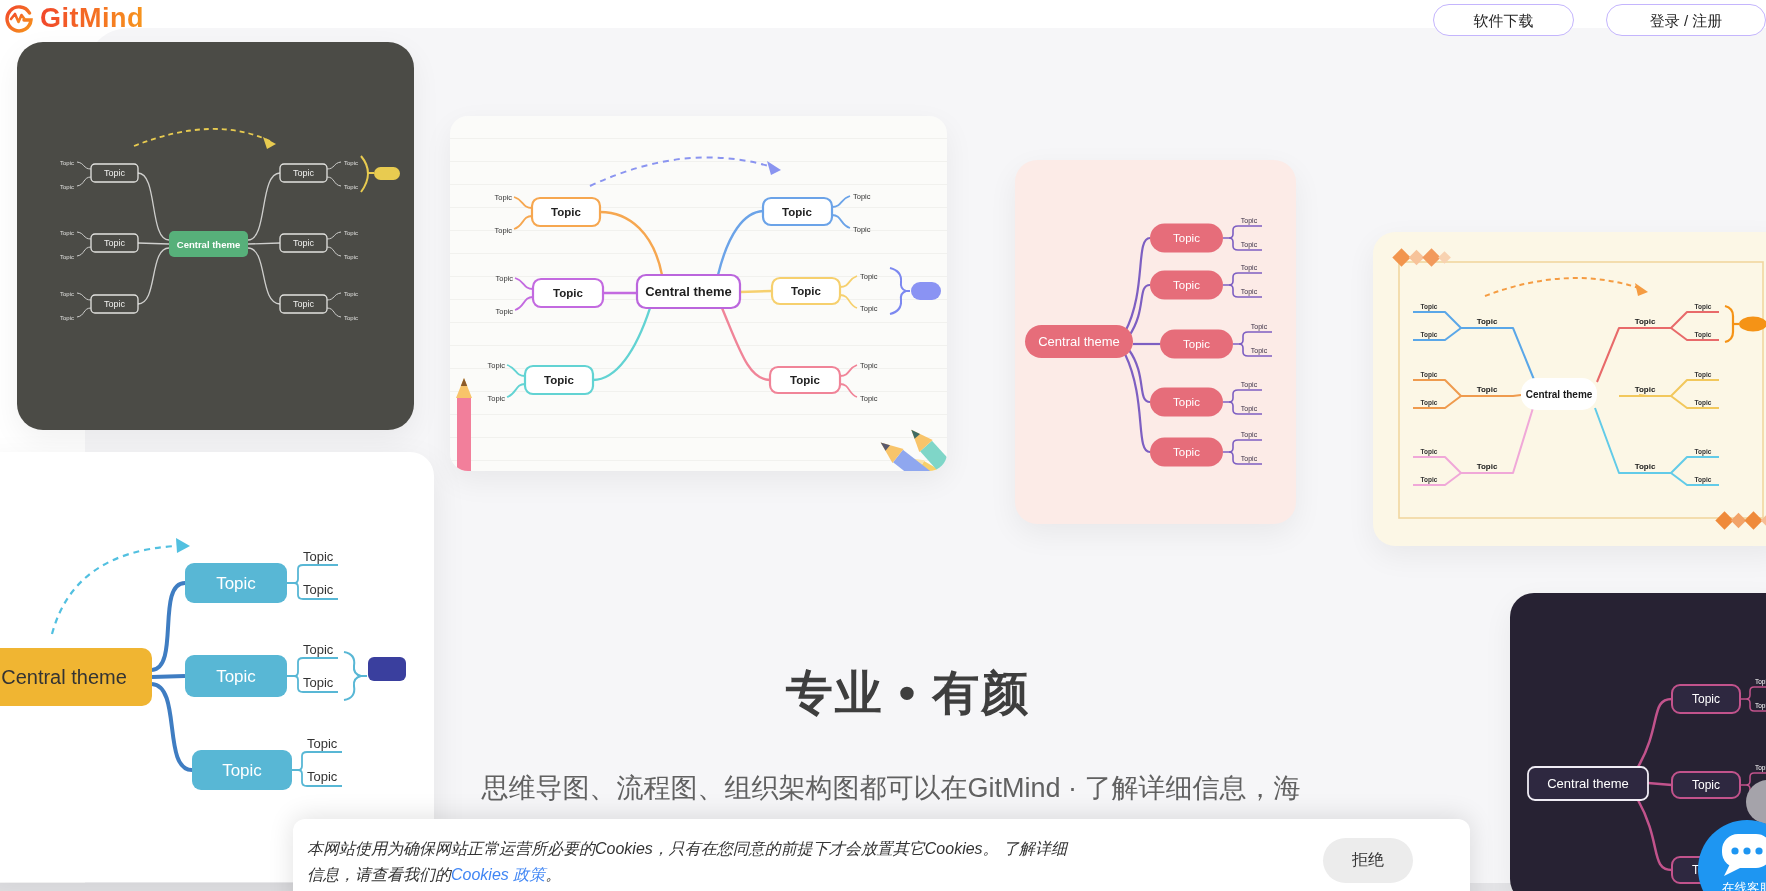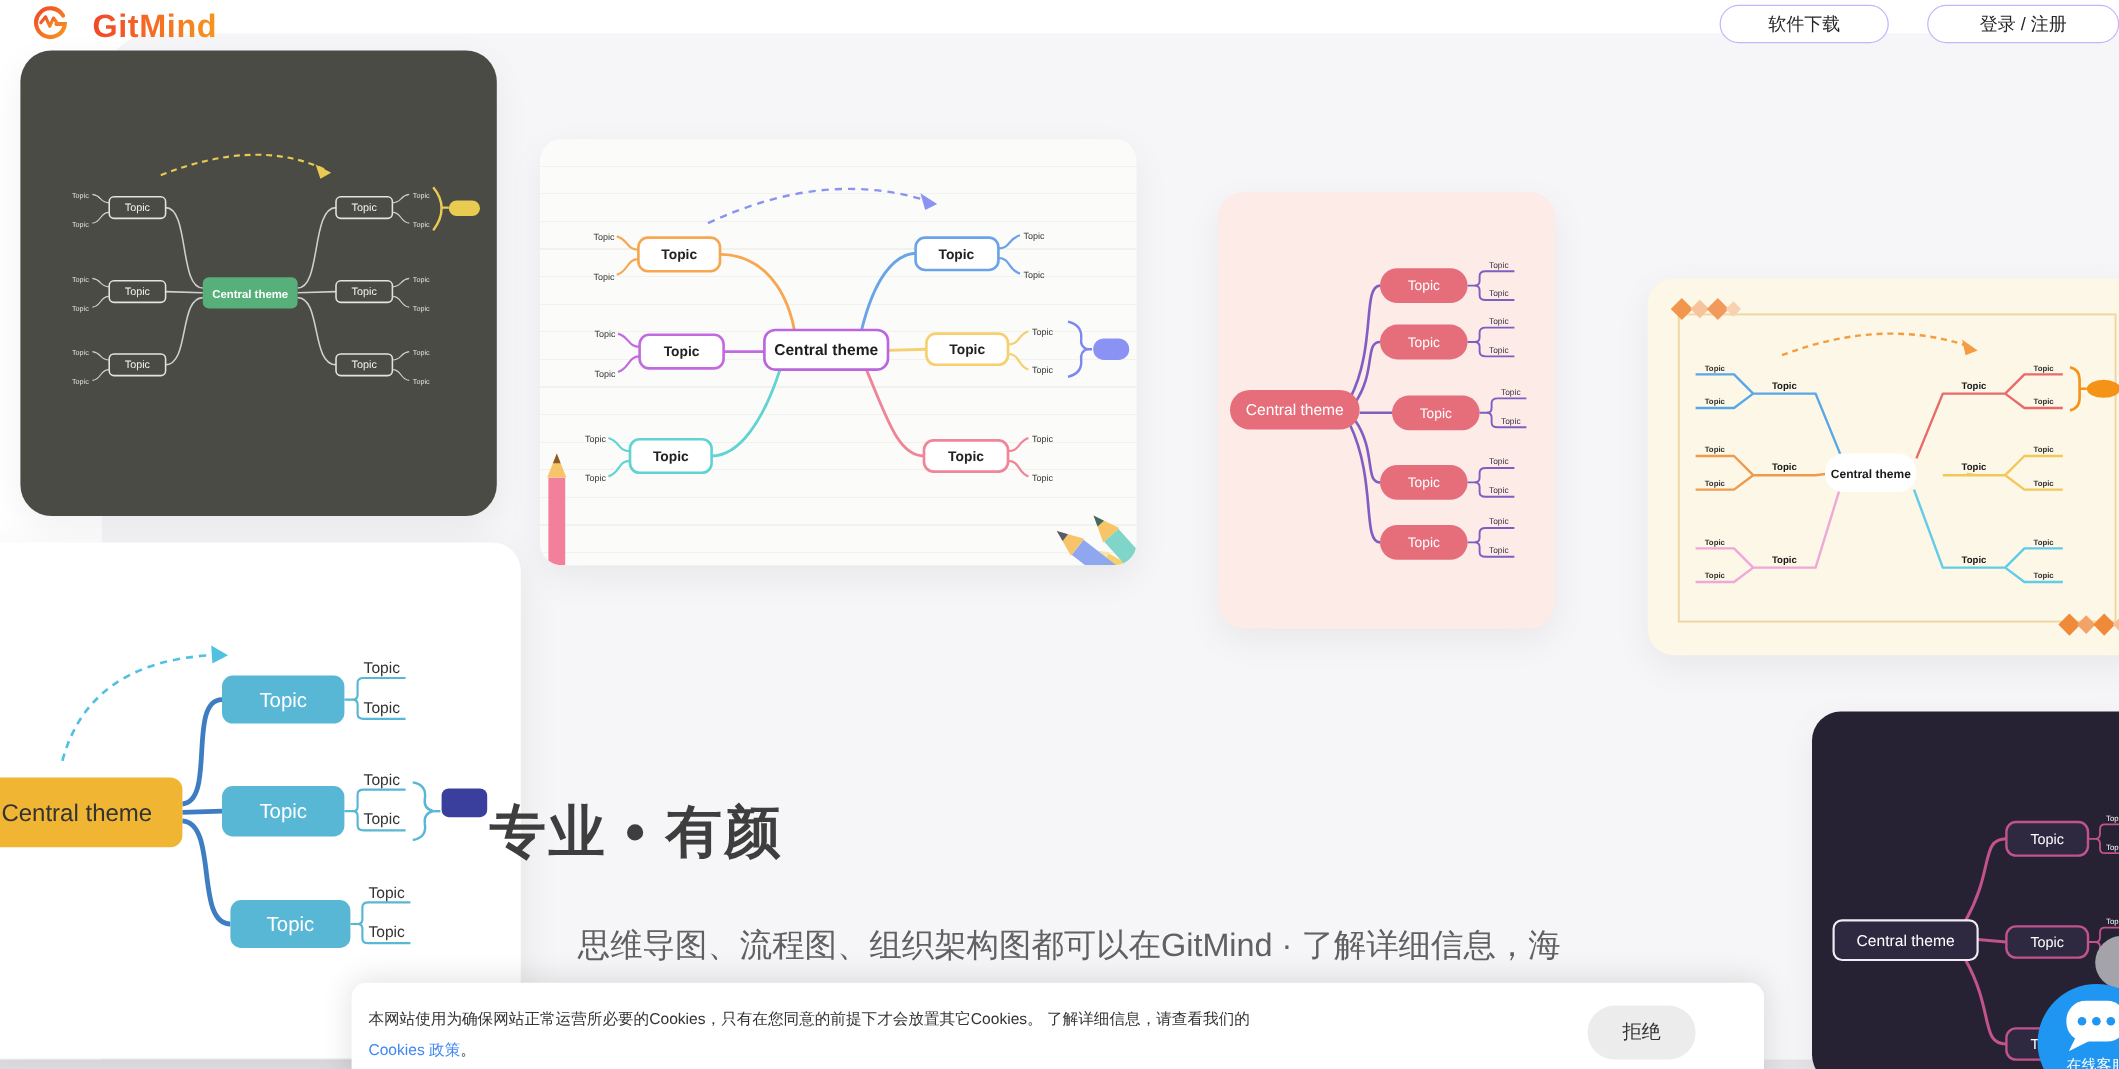--- a/index.html
+++ b/index.html
@@ -3,21 +3,21 @@
 <meta charset="utf-8">
 <style>
   html,body{margin:0;padding:0;}
   body{
     width:1766px;height:891px;position:relative;overflow:hidden;
     background:#ffffff;
     font-family:"Liberation Sans","DejaVu Sans",sans-serif;
   }
   .abs{position:absolute;}
   
-  .logo{left:27px;top:3px;display:flex;align-items:flex-end;gap:20px;z-index:30;cursor:pointer;}
+  .logo{left:4px;top:3px;display:flex;align-items:flex-start;gap:6px;z-index:30;cursor:pointer;}
   .logo-text{
     font-size:27px;font-weight:bold;letter-spacing:0.5px;
     background:linear-gradient(90deg,#f1472b,#f7951d);
     -webkit-background-clip:text;background-clip:text;
     -webkit-text-fill-color:transparent;color:#f4641f;
   }
   .hdr-btn{
     top:4px;height:32px;border:1px solid #c4b5fd;border-radius:17px;
     background:#fff;color:#262626;font-size:15px;line-height:32px;
     text-align:center;cursor:pointer;z-index:30;box-sizing:border-box;
@@ -33,29 +33,29 @@
   .card-dark{left:17px;top:42px;width:397px;height:388px;background:#4b4b46;border-radius:26px;}
   .card-pencil{left:450px;top:116px;width:497px;height:355px;border-radius:18px;overflow:hidden;
     background:repeating-linear-gradient(to bottom,#fbfbf9 0px,#fbfbf9 22px,#f1f1ee 22px,#f1f1ee 23px);}
   .card-pink{left:1015px;top:160px;width:281px;height:364px;background:#fcebe7;border-radius:22px;}
   .card-cream{left:1373px;top:232px;width:417px;height:314px;background:#fcf7e6;border-radius:22px;}
   .card-bluemap{left:-24px;top:452px;width:458px;height:430px;background:#ffffff;border-radius:24px;overflow:hidden;
     box-shadow:0 12px 34px rgba(0,0,0,0.08);}
   .card-darkpurple{left:1510px;top:593px;width:280px;height:310px;background:#272233;border-radius:24px;}
   .card svg{display:block;}
   
-  .hero-title{left:408px;top:662px;width:1000px;text-align:left;
+  .hero-title{left:408px;top:662px;width:1000px;text-align:center;
     font-size:47px;font-weight:800;color:#3e3e3e;letter-spacing:2px;z-index:3;}
   .hero-subtitle{left:391px;top:770px;width:1000px;text-align:center;white-space:nowrap;
     font-size:27px;color:#616161;z-index:3;}
   
   .cookie{left:293px;top:819px;width:1177px;height:96px;background:#fff;border-radius:12px;
     box-shadow:0 -2px 26px rgba(0,0,0,0.12);z-index:10;display:flex;align-items:flex-start;box-sizing:border-box;
     padding:17px 46px 0 14px;}
-  .cookie-text{width:775px;font-size:13px;line-height:26px;color:#333;}
+  .cookie-text{width:775px;font-size:16px;line-height:26px;color:#333;font-style:italic;}
   .cookie-link{color:#4086f4;text-decoration:none;cursor:pointer;}
   .cookie-btns{margin-left:auto;display:flex;gap:26px;align-items:center;margin-top:2px;flex-direction:column;}
   .cookie-btn{height:45px;border:none;border-radius:23px;background:#ececec;color:#333;
     font-size:16px;cursor:pointer;font-family:inherit;}
   .btn-reject{width:90px;}
   .btn-accept{width:112px;}
   
   .chat-gray{left:1746px;top:780px;width:44px;height:44px;border-radius:50%;background:#a5a3aa;z-index:19;}
   .chat{left:1698px;top:820px;width:98px;height:98px;border-radius:50%;background:#1e96f2;z-index:20;cursor:pointer;}
   .chat-label{position:absolute;top:60px;left:0;width:100%;text-align:center;color:#fff;font-size:12.5px;}

